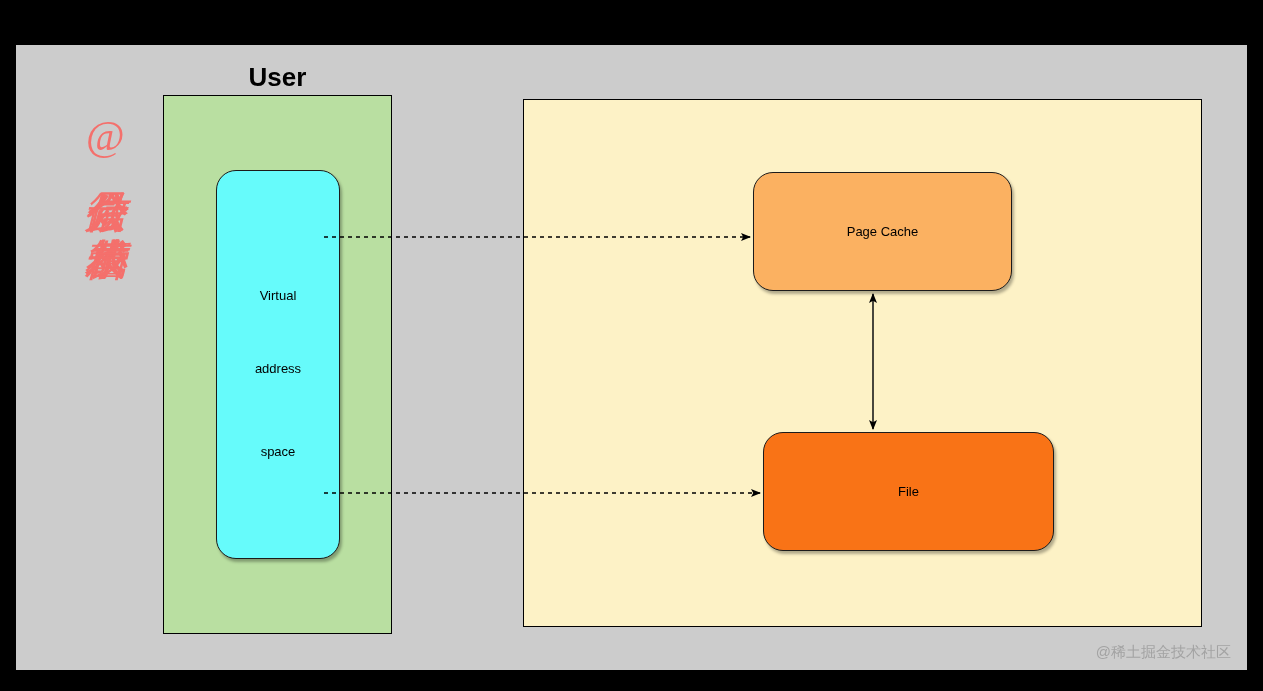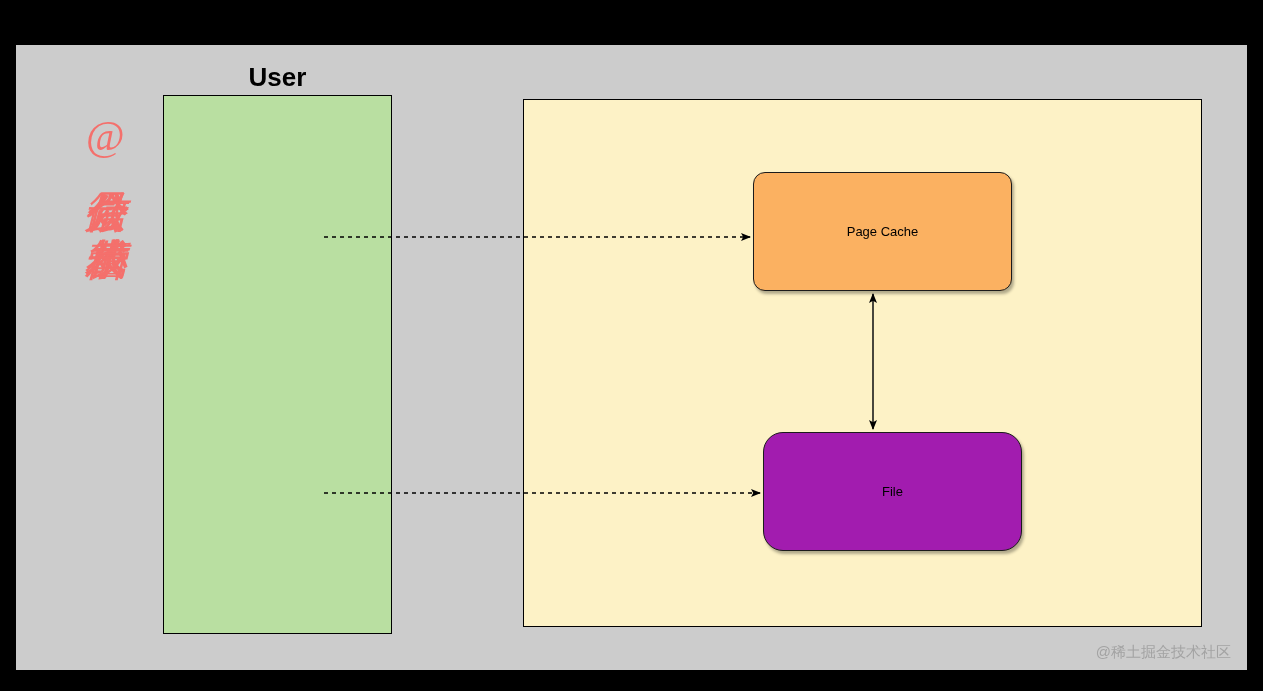--- a/index.html
+++ b/index.html
@@ -100,28 +100,27 @@
   #vaddr-line-1 { margin-top: 118px; }
   #vaddr-line-2 { margin-top: 60px; }
   #vaddr-line-3 { margin-top: 70px; }
 
   #pagecache-node {
     left: 737px;
     top: 127px;
     width: 259px;
     height: 119px;
     background: #fbb161;
-    border-radius: 12px;
   }
   #file-node {
     left: 747px;
     top: 387px;
-    width: 259px;
+    width: 291px;
     height: 119px;
-    background: #a21caf;
+    background: #f97316;
   }
   
   #arrows {
     position: absolute;
     left: 0;
     top: 0;
     width: 1231px;
     height: 625px;
     pointer-events: none;
   }
@@ -157,20 +156,25 @@
 <div id="stage">
   <div id="canvas">
 
     <div class="section-title" id="title-user">User</div>
 
 
     <div class="container-box" id="user-container"></div>
 
     <div class="container-box" id="core-container"></div>
 
+    <div class="node" id="vaddr-node">
+      <span class="vline" id="vaddr-line-1">Virtual</span>
+      <span class="vline" id="vaddr-line-2">address</span>
+      <span class="vline" id="vaddr-line-3">space</span>
+    </div>
 
     <div class="node" id="pagecache-node">
       <span>Page Cache</span>
     </div>
 
     <div class="node" id="file-node">
       <span>File</span>
     </div>
 
     <svg id="arrows" viewBox="0 0 1231 625">

